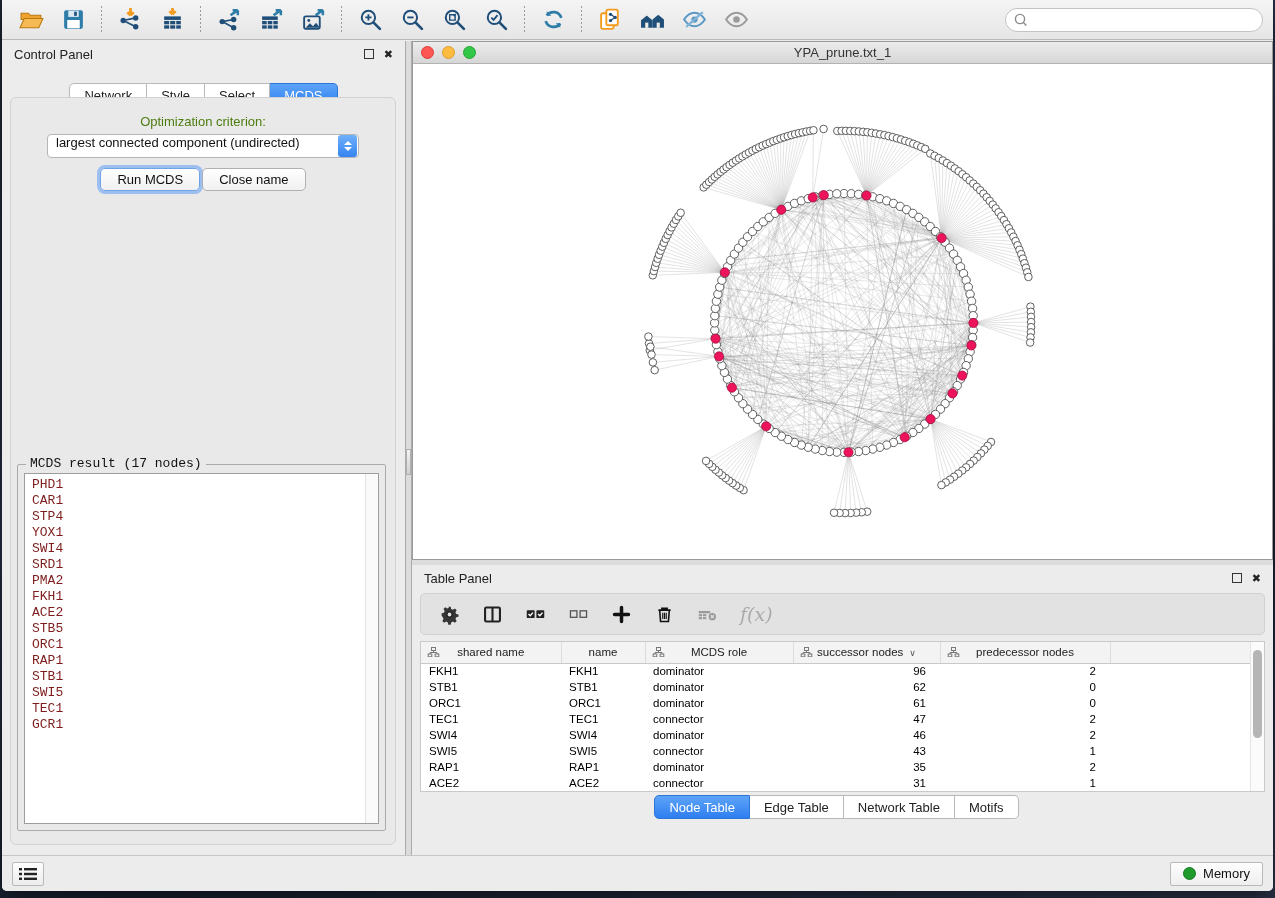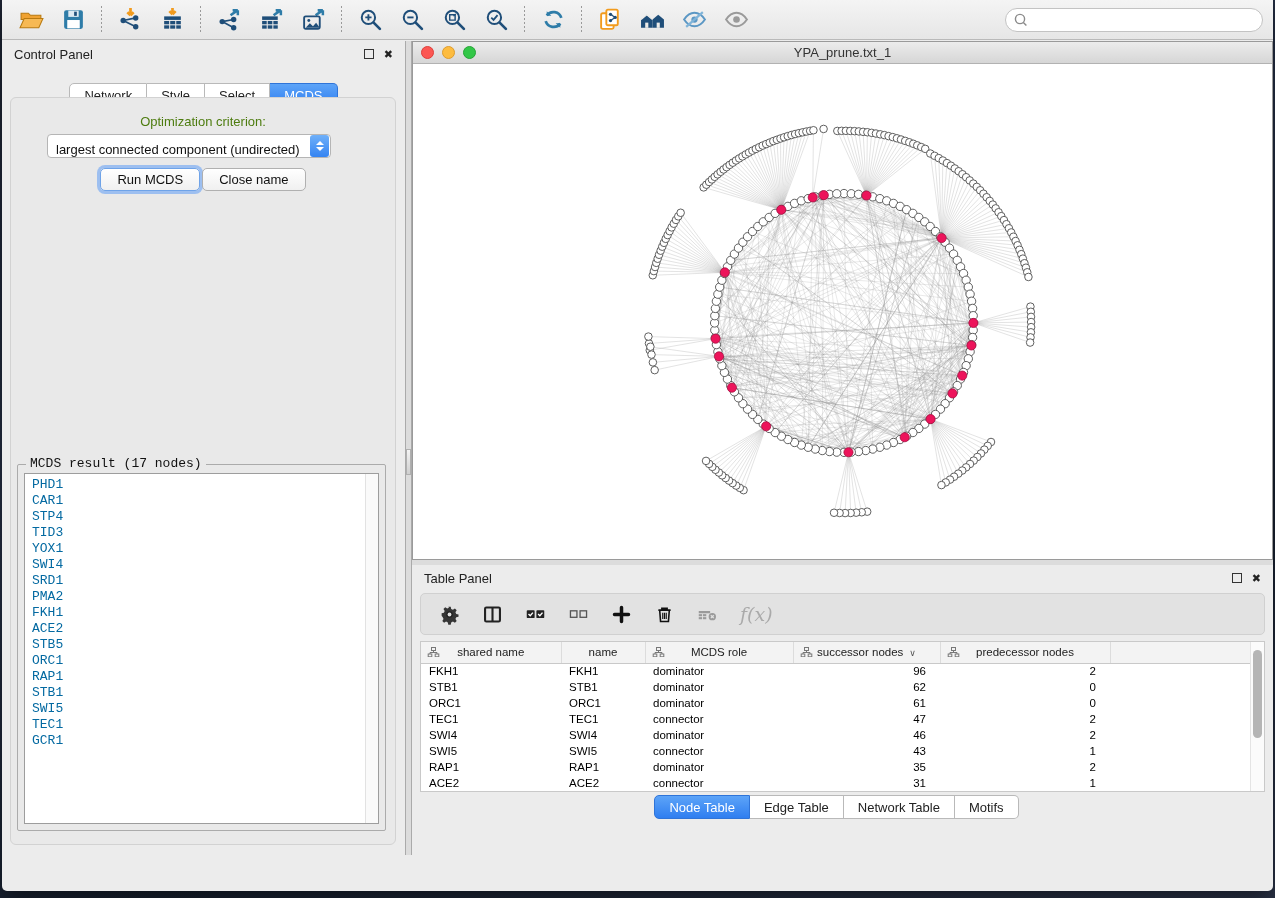--- a/index.html
+++ b/index.html
@@ -39,42 +39,42 @@
   .seg-btn { height:24px; padding:0 14px; background:#fff; border:1px solid #b9b9b9;
     border-left-width:0; font-size:13px; color:#222; display:flex; align-items:center; cursor:default; }
   .seg-btn:first-child { border-left-width:1px; border-radius:5px 0 0 5px; }
   .seg-btn:last-child { border-radius:0 5px 5px 0; }
   .seg-btn.active { background:linear-gradient(#5da4f8,#2f7ef0); border-color:#2f74d8; color:#fff; }
   .cp-tabs { position:absolute; left:0; top:32px; width:100%; display:flex; justify-content:center;margin-top:10px; }
 
   .cp-body { position:absolute; left:8px; right:9px; top:56px; bottom:10px;
     background:#e9e9e9; border:1px solid #d2d2d2; border-radius:6px; }
   .opt-label { position:absolute; top:16px; width:100%; text-align:center; font-size:13px; color:#4d7c0f; }
-  .select { position:absolute; left:36px; top:36px; width:284px; height:24px; background:#fff;
-    border:1px solid #b5b5b5; border-radius:4px; display:flex; align-items:flex-end; cursor:default; }
+  .select { position:absolute; left:36px; top:36px; width:312px; height:24px; background:#fff;
+    border:1px solid #b5b5b5; border-radius:4px; display:flex; align-items:flex-start; cursor:default; }
   .select .val { flex:1; font-size:13px; padding:0 8px; color:#111; white-space:nowrap; overflow:hidden; }
   .select .stepper { width:19px; height:22px; margin-right:1px; border-radius:3px;
     background:linear-gradient(#6fb0f9,#3584f2); display:flex; flex-direction:column;
     align-items:center; justify-content:center; gap:2px; }
   .select .stepper i { width:0; height:0; border-left:4px solid transparent; border-right:4px solid transparent; }
   .select .stepper i.up { border-bottom:4px solid #fff; }
   .select .stepper i.down { border-top:4px solid #fff; }
 
   .btnrow { position:absolute; top:70px; width:100%; display:flex; justify-content:center; gap:2px; }
   .pushbtn { height:23px; padding:0 16px; background:linear-gradient(#ffffff,#f0f0f0);
     border:1px solid #b0b0b0; border-radius:5px; font-size:13px; color:#111; cursor:default; }
   .pushbtn.focused { box-shadow:0 0 0 3px rgba(106,163,245,.6); border-color:#6fa3e8; }
 
   .groupbox { position:absolute; left:6px; right:9px; top:366px; bottom:13px;
     border:1px solid #ababab; border-radius:2px;font-family:Liberation Mono, monospace; }
   .groupbox .gb-title { position:absolute; top:-9px; left:8px; background:#e9e9e9;
     padding:0 4px; font-size:13px; color:#111; }
   .mcds-list { position:absolute; inset:8px 6px 6px 6px; background:#fff;
     border:1px solid #9d9d9d; display:flex; }
-  .mcds-items { flex:1; padding:3px 0 0 7px; font-size:13px; line-height:16px; color:#0369a1; overflow:hidden; }
+  .mcds-items { flex:1; padding:3px 0 0 7px; font-size:13px; line-height:16px; color:#7f1d1d; overflow:hidden; }
   .mcds-scroll { width:13px; background:#fafafa; border-left:1px solid #e2e2e2; }
 
   
   .vsplit { position:absolute; left:403px; top:41px; width:7px; bottom:36px; background:#dcdcdc;
     border-left:1px solid #aaa; border-right:1px solid #aaa; }
   .vsplit .grip { position:absolute; top:408px; left:0; width:5px; height:26px;
     background:linear-gradient(#f4f4f4,#cfcfcf); border:1px solid #b0b0b0; }
 
   
   .netwin { position:absolute; left:410px; top:41px; right:0; height:519px;
@@ -324,21 +324,20 @@
         <button class="pushbtn focused">Run MCDS</button>
         <button class="pushbtn">Close name</button>
       </div>
       <div class="groupbox">
         <span class="gb-title">MCDS result (17 nodes)</span>
         <div class="mcds-list">
           <div class="mcds-items">
               <div>PHD1</div>
               <div>CAR1</div>
               <div>STP4</div>
-              <div>TID3</div>
               <div>YOX1</div>
               <div>SWI4</div>
               <div>SRD1</div>
               <div>PMA2</div>
               <div>FKH1</div>
               <div>ACE2</div>
               <div>STB5</div>
               <div>ORC1</div>
               <div>RAP1</div>
               <div>STB1</div>
@@ -1406,13 +1405,31 @@
     <div class="tp-tabs">
         <span class="seg">
           <span class="seg-btn active">Node Table</span>
           <span class="seg-btn">Edge Table</span>
           <span class="seg-btn">Network Table</span>
           <span class="seg-btn">Motifs</span>
         </span>
       </div>
   </div>
 
+  <div class="statusbar">
+    <button class="list-btn">
+      <svg width="18" height="14" viewBox="0 0 18 14">
+        <g fill="#222">
+            <rect x="0" y="1" width="3" height="2.4"></rect>
+            <rect x="5" y="1" width="13" height="2.4"></rect>
+        <rect x="0" y="5.8" width="3" height="2.4"></rect>
+            <rect x="5" y="5.8" width="13" height="2.4"></rect>
+        <rect x="0" y="10.6" width="3" height="2.4"></rect>
+            <rect x="5" y="10.6" width="13" height="2.4"></rect>
+          </g>
+      </svg>
+    </button>
+    <button class="mem-btn">
+      <span class="mem-dot"></span>
+      <span>Memory</span>
+    </button>
+  </div>
 </div>
 
 </body></html>

